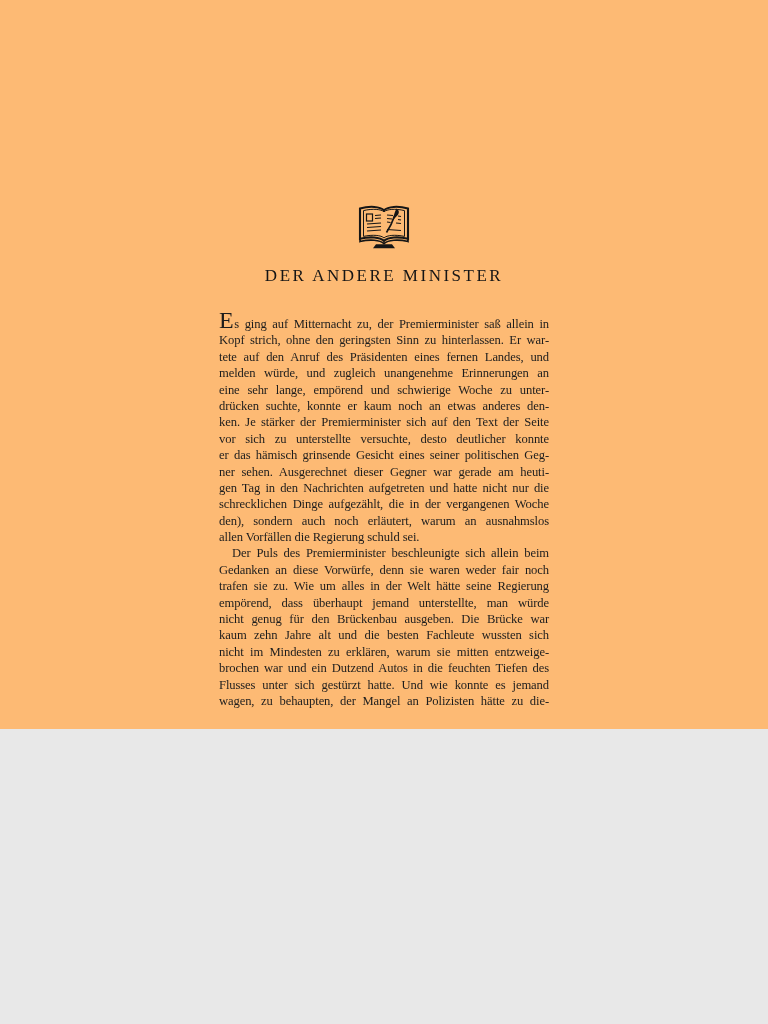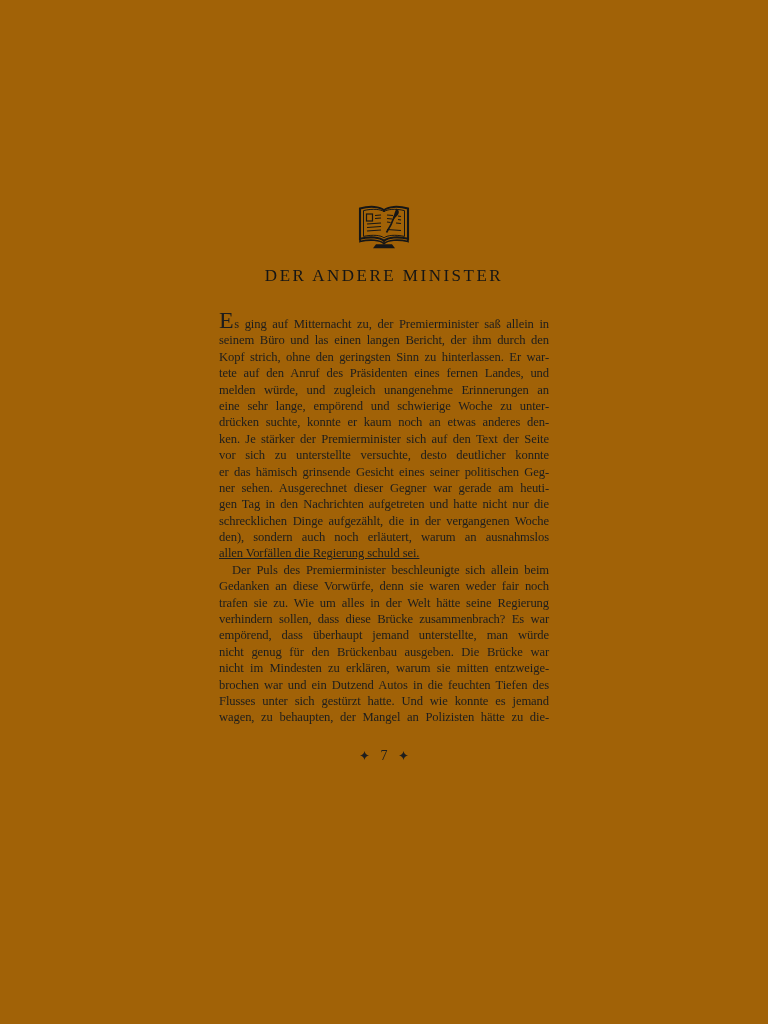--- a/index.html
+++ b/index.html
@@ -1,22 +1,22 @@
 <!DOCTYPE html>
 <html><head>
 <meta charset="utf-8">
 <style>
   * { margin: 0; padding: 0; box-sizing: border-box; }
   html, body { background: #e8e8e8; }
   .page {
     position: relative;
     width: 768px;
-    height: 1024px;
+    height: 729px;
     margin: 0 auto;
-    background: #a16207;
+    background: #fdba74;
     font-family: "Liberation Serif", "DejaVu Serif", serif;
     color: #1d1d1d;
     overflow: hidden;
   }
   .ornament-wrap {
     padding-top: 203px;
     text-align: center;
   }
   .ornament-wrap svg { display: inline-block; }
   .chapter-title {
@@ -42,21 +42,20 @@
   .tline {
     text-align: justify;
     text-align-last: justify;
     white-space: normal;
     height: 16.4px;
     overflow: visible;
   }
   .tline.para-end {
     text-align: center;
     text-align-last: left;
-    text-decoration: underline;
   }
   .tline.indent { text-indent: 13px; }
   .drop-cap {
     font-size: 24px;
     line-height: 0;
     vertical-align: baseline;
     letter-spacing: 0;
     padding-right: 0.5px;
   }
   .page-footer {
@@ -120,43 +119,42 @@
   </div>
 
   <h1 class="chapter-title">DER ANDERE MINISTER</h1>
 
   <div class="content">
 
     <div class="body-text">
 
       <div>
         <div class="tline"><span class="drop-cap">E</span><span>s ging auf Mitternacht zu, der Premierminister saß allein in</span></div>
-        <div class="tline">seinem Büro und las einen langen Bericht, der ihm durch den</div>
         <div class="tline">Kopf strich, ohne den geringsten Sinn zu hinterlassen. Er war-</div>
         <div class="tline">tete auf den Anruf des Präsidenten eines fernen Landes, und</div>
         <div class="tline">melden würde, und zugleich unangenehme Erinnerungen an</div>
         <div class="tline">eine sehr lange, empörend und schwierige Woche zu unter-</div>
         <div class="tline">drücken suchte, konnte er kaum noch an etwas anderes den-</div>
         <div class="tline">ken. Je stärker der Premierminister sich auf den Text der Seite</div>
         <div class="tline">vor sich zu unterstellte versuchte, desto deutlicher konnte</div>
         <div class="tline">er das hämisch grinsende Gesicht eines seiner politischen Geg-</div>
         <div class="tline">ner sehen. Ausgerechnet dieser Gegner war gerade am heuti-</div>
         <div class="tline">gen Tag in den Nachrichten aufgetreten und hatte nicht nur die</div>
         <div class="tline">schrecklichen Dinge aufgezählt, die in der vergangenen Woche</div>
         <div class="tline">den), sondern auch noch erläutert, warum an ausnahmslos</div>
         <div class="tline para-end">allen Vorfällen die Regierung schuld sei.</div>
       </div>
 
       <div>
         <div class="tline indent">Der Puls des Premierminister beschleunigte sich allein beim</div>
         <div class="tline">Gedanken an diese Vorwürfe, denn sie waren weder fair noch</div>
         <div class="tline">trafen sie zu. Wie um alles in der Welt hätte seine Regierung</div>
-        <div class="tline">verhindern sollen, dass diese Brücke zusammenbrach? Es war</div>
         <div class="tline">empörend, dass überhaupt jemand unterstellte, man würde</div>
         <div class="tline">nicht genug für den Brückenbau ausgeben. Die Brücke war</div>
+        <div class="tline">kaum zehn Jahre alt und die besten Fachleute wussten sich</div>
         <div class="tline">nicht im Mindesten zu erklären, warum sie mitten entzweige-</div>
         <div class="tline">brochen war und ein Dutzend Autos in die feuchten Tiefen des</div>
         <div class="tline">Flusses unter sich gestürzt hatte. Und wie konnte es jemand</div>
         <div class="tline">wagen, zu behaupten, der Mangel an Polizisten hätte zu die-</div>
       </div>
 
     </div>
   </div>
 
   <div class="page-footer">

